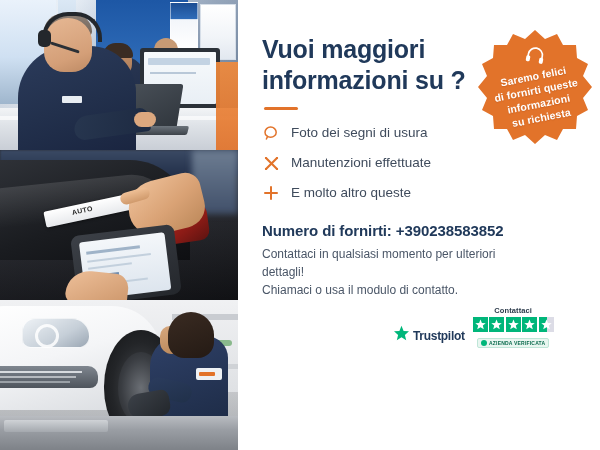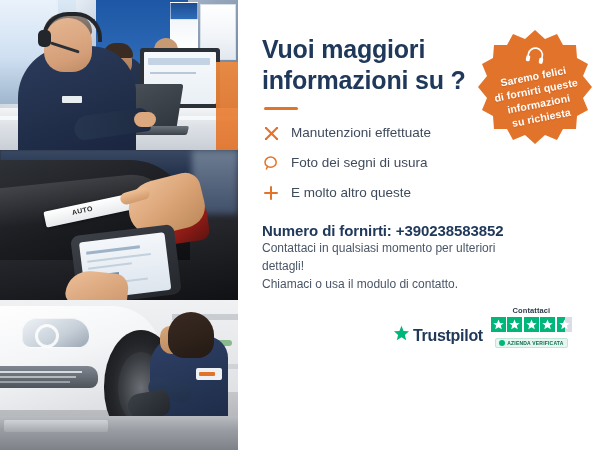--- a/index.html
+++ b/index.html
@@ -474,21 +474,21 @@
   
   .phone-line {
     margin-top: 20px;
     font-size: 15px;
     font-weight: 700;
     color: #20395a;
     letter-spacing: -0.1px;
   }
   .phone-line .num { color: #20395a; text-align: center; }
   .contact-text {
-    margin-top: 0;
+    margin-top: 6px;
     font-size: 12px;
     line-height: 1.5;
     color: #4a5667;
     max-width: 260px;
   }
 
   
   .trustpilot {
     position: absolute;
     left: 155px;
@@ -497,21 +497,21 @@
     align-items: flex-end;
     gap: 8px;
   }
   .tp-logo {
     display: flex;
     align-items: center;
     gap: 3px;
     padding-bottom: 4px;
   }
   .tp-word {
-    font-size: 16px;
+    font-size: 12px;
     font-weight: 700;
     color: #20395a;
     letter-spacing: -0.3px;
   }
   .tp-rating { text-align: center; }
   .tp-label {
     font-size: 7.5px;
     font-weight: 700;
     color: #2b3a4a;
     letter-spacing: 0.1px;
@@ -663,40 +663,40 @@
         <div class="badge-text">informazioni</div>
         <div class="badge-text">su richiesta</div>
       </div>
     </div>
 
     <ul class="features">
 
 
       <li class="feature">
         <span class="feature-icon">
+          <svg width="16" height="16" viewBox="0 0 16 16" fill="none" stroke="#e2732a" stroke-width="1.5" stroke-linecap="round">
+            <ellipse cx="7.6" cy="7.2" rx="5.6" ry="5.1"></ellipse>
+            <path d="M4.6 11.4 L3.4 14"></path>
+          </svg>
+        </span>
+        <span class="feature-label">Foto dei segni di usura</span>
+      </li>
+
+      <li class="feature">
+        <span class="feature-icon">
           <svg width="17" height="17" viewBox="0 0 17 17" stroke="#e2732a" stroke-width="2.1" stroke-linecap="round">
             <path d="M3 3 L14 14"></path>
             <path d="M14 3 L3 14"></path>
             <circle cx="3" cy="3" r="1.1" fill="#e2732a" stroke="none"></circle>
             <circle cx="14" cy="3" r="1.1" fill="#e2732a" stroke="none"></circle>
             <circle cx="3" cy="14" r="1.1" fill="#e2732a" stroke="none"></circle>
             <circle cx="14" cy="14" r="1.1" fill="#e2732a" stroke="none"></circle>
           </svg>
         </span>
         <span class="feature-label">Manutenzioni effettuate</span>
-      </li>
-
-      <li class="feature">
-        <span class="feature-icon">
-          <svg width="16" height="16" viewBox="0 0 16 16" fill="none" stroke="#e2732a" stroke-width="1.5" stroke-linecap="round">
-            <ellipse cx="7.6" cy="7.2" rx="5.6" ry="5.1"></ellipse>
-            <path d="M4.6 11.4 L3.4 14"></path>
-          </svg>
-        </span>
-        <span class="feature-label">Foto dei segni di usura</span>
       </li>
 
 
       <li class="feature">
         <span class="feature-icon">
           <svg width="16" height="16" viewBox="0 0 16 16" stroke="#e2732a" stroke-width="2" stroke-linecap="round">
             <path d="M8 2 V14"></path>
             <path d="M2 8 H14"></path>
           </svg>
         </span>

